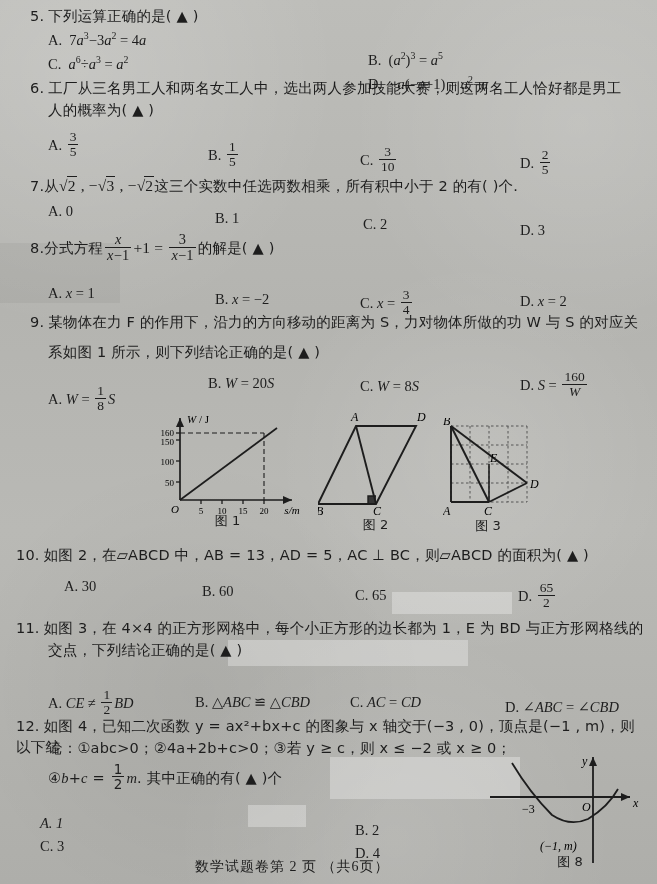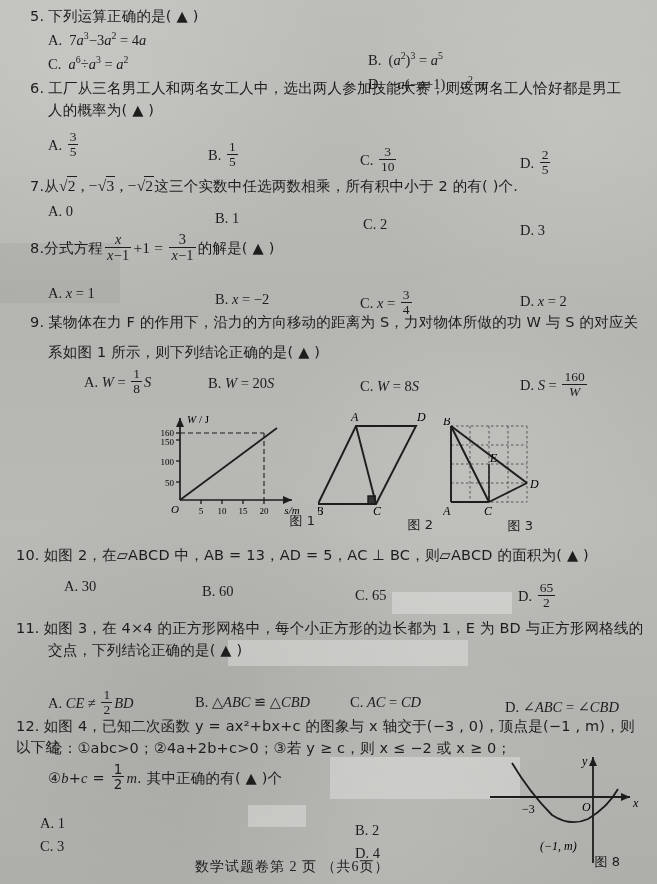--- a/index.html
+++ b/index.html
@@ -34,21 +34,21 @@
 
   
   .fr{display:inline-block;vertical-align:-0.45em;text-align:center;line-height:1.05;margin:0 2px;}
   .fr .n{display:block;font-size:.93em;padding:0 2px;}
   .fr .d{display:block;border-top:1.3px solid #1d1d1d;font-size:.93em;padding:0 2px;}
 
   .sqrt{display:inline-block;white-space:nowrap;}
   .sqrt .bar{border-top:1.1px solid #1d1d1d;padding:0 1px 0 1px;margin-left:-1px;}
 
   .fig{position:absolute;}
-  .figcap{position:absolute;text-align:right;font-family:"DejaVu Sans","Liberation Sans",sans-serif;font-size:13px;}
+  .figcap{position:absolute;text-align:center;font-family:"DejaVu Sans","Liberation Sans",sans-serif;font-size:13px;}
   .footer{position:absolute;font-family:Liberation Serif, serif;font-size:14px;letter-spacing:1px;}
 
   svg text{font-family:"Liberation Serif",serif;}
 </style>
 </head>
 <body>
 
 <div class="paper"></div>
 
 <div class="smudge" style="left:228px;top:640px;width:240px;height:26px;"></div>
@@ -136,21 +136,21 @@
     <span>D.</span>&nbsp;<i>x</i> = 2
   </div>
 
   <div class="q" style="top:312px;">
     <span class="stem cn">9.</span>
     <span class="stem cn">某物体在力 F 的作用下，沿力的方向移动的距离为 S，力对物体所做的功 W 与 S 的对应关</span>
   </div>
   <div class="q" style="top:334px;left:48px;margin-top:8px;">
     <span class="stem cn">系如图 1 所示，则下列结论正确的是</span><span class="stem cn">( ▲ )</span>
   </div>
-  <div class="opt" style="left:48px;top:367px;margin-left:36px;">
+  <div class="opt" style="left:48px;top:384px;">
     <span>A.</span>&nbsp;<i>W</i> = <span class="fr"><span class="n">1</span><span class="d">8</span></span><i>S</i>
   </div>
   <div class="opt" style="left:208px;top:375px;">
     <span>B.</span>&nbsp;<i>W</i> = 20<i>S</i>
   </div>
   <div class="opt" style="left:360px;top:378px;">
     <span>C.</span>&nbsp;<i>W</i> = 8<i>S</i>
   </div>
   <div class="opt" style="left:520px;top:370px;">
     <span>D.</span>&nbsp;<i>S</i> = <span class="fr"><span class="n">160</span><span class="d"><i>W</i></span></span>
@@ -282,21 +282,21 @@
   <div class="q" style="top:716px;left:16px;">
     <span class="stem cn">12.</span>
     <span class="stem cn">如图 4，已知二次函数 y = ax²+bx+c 的图象与 x 轴交于(−3 , 0)，顶点是(−1 , m)，则以下结</span>
   </div>
   <div class="q" style="top:738px;left:48px;">
     <span class="stem cn">论：①abc&gt;0；②4a+2b+c&gt;0；③若 y ≥ c，则 x ≤ −2 或 x ≥ 0；</span>
   </div>
   <div class="q" style="top:762px;left:48px;">
     <span class="stem cn">④<i>b</i>+<i>c</i> = <span class="fr"><span class="n">1</span><span class="d">2</span></span><i>m</i>. 其中正确的有( ▲ )个</span>
   </div>
-  <div class="opt" style="left:40px;top:815px;">
+  <div class="opt" style="left:40px;top:815px;font-style:italic;">
     <span>A.</span>&nbsp;<span>1</span>
   </div>
   <div class="opt" style="left:355px;top:822px;">
     <span>B.</span>&nbsp;<span>2</span>
   </div>
   <div class="opt" style="left:40px;top:838px;">
     <span>C.</span>&nbsp;<span>3</span>
   </div>
   <div class="opt" style="left:355px;top:845px;">
     <span>D.</span>&nbsp;<span>4</span>

